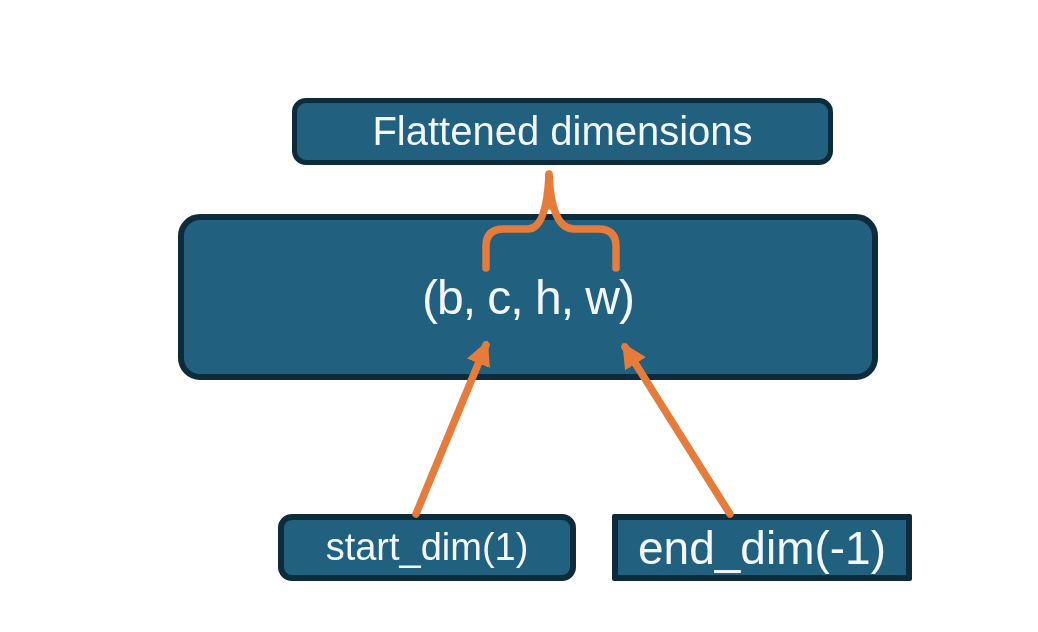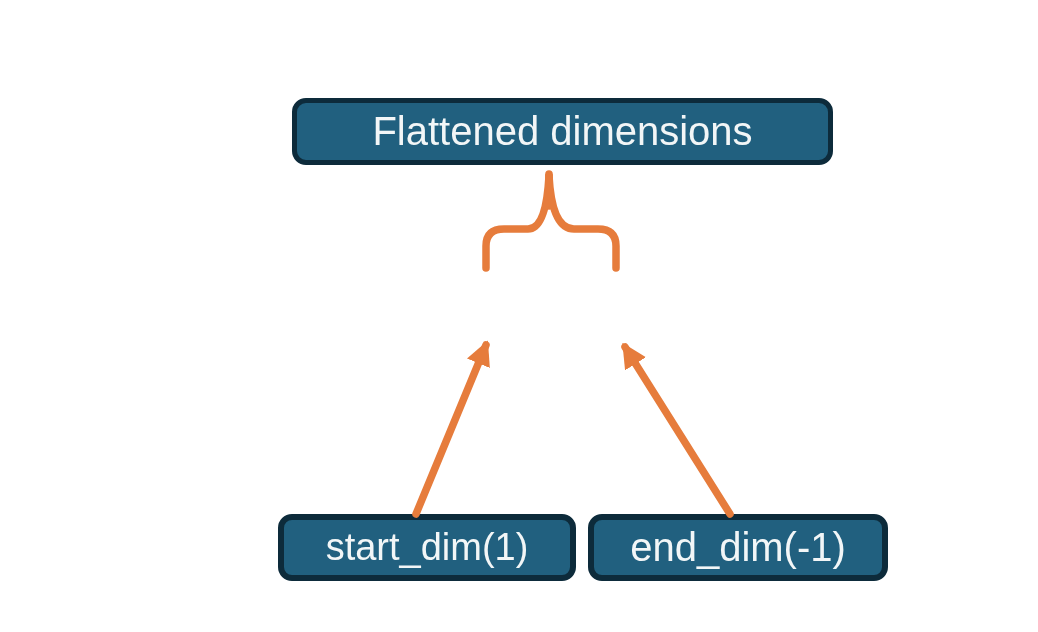--- a/index.html
+++ b/index.html
@@ -44,25 +44,25 @@
   .node-mid .label { letter-spacing: -1px; }
   .node-start {
     left: 267px; top: 514px;
     width: 298px; height: 67px;
     border-radius: 14px;
     border-width: 6px;
     font-size: 38px;
     margin-left: 11px;
   }
   .node-end {
-    left: 588px; top: 514px;
+    left: 612px; top: 514px;
     width: 300px; height: 67px;
-    border-radius: 14px;
+    border-radius: 2px;
     border-width: 6px;
-    font-size: 40px;
+    font-size: 46px;
   }
   .label { display: inline-block; }
   .connector-layer {
     position: absolute;
     left: 0; top: 0;
     width: 1038px;
     height: 632px;
     z-index: 5;
     pointer-events: none;
   }
@@ -77,20 +77,23 @@
 </style>
 </head>
 <body>
 
 <div class="stage">
 
   <div class="node node-top">
     <span class="label">Flattened dimensions</span>
   </div>
 
+  <div class="node node-mid">
+    <span class="label">(b, c, h, w)</span>
+  </div>
 
   <div class="node node-start">
     <span class="label">start_dim(1)</span>
   </div>
 
   <div class="node node-end">
     <span class="label">end_dim(-1)</span>
   </div>
 
   <svg class="connector-layer" viewBox="0 0 1038 632" xmlns="http://www.w3.org/2000/svg">

